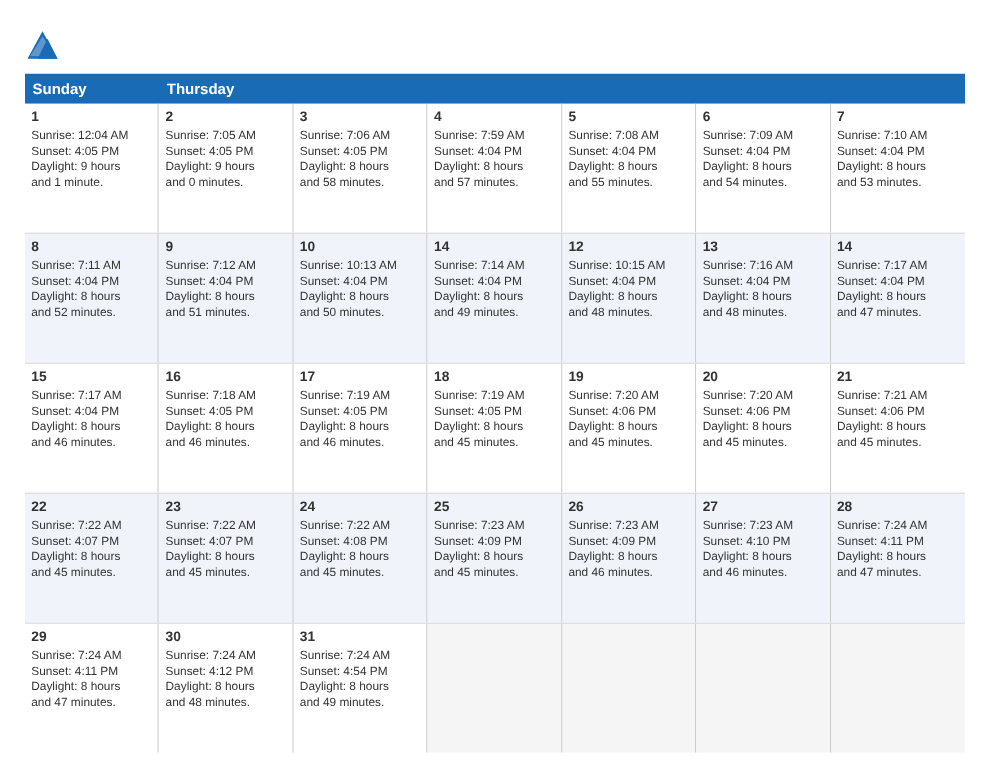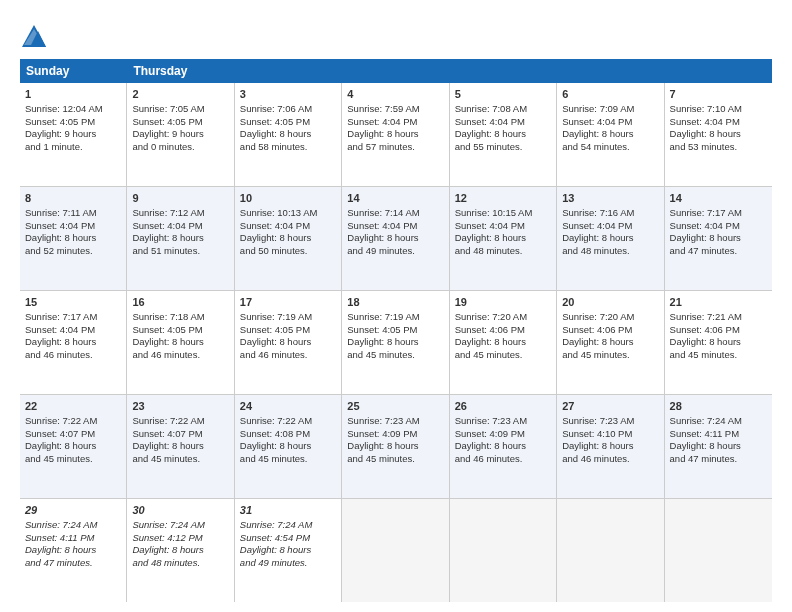--- a/index.html
+++ b/index.html
@@ -83,21 +83,20 @@
       flex-direction: column;
     }
     .cal-row {
       display: grid;
       grid-template-columns: repeat(7, 1fr);
       flex: 1;
       border-bottom: 1px solid #ccc;
     }
     .cal-row:last-child {
       border-bottom: none;
-      font-style: italic;
     }
     .cal-cell {
       border-right: 1px solid #ccc;
       padding: 4px 5px;
       font-size: 9.5px;
       color: #333;
       background: #fff;
       line-height: 1.35;
       vertical-align: top;
       min-height: 0;

